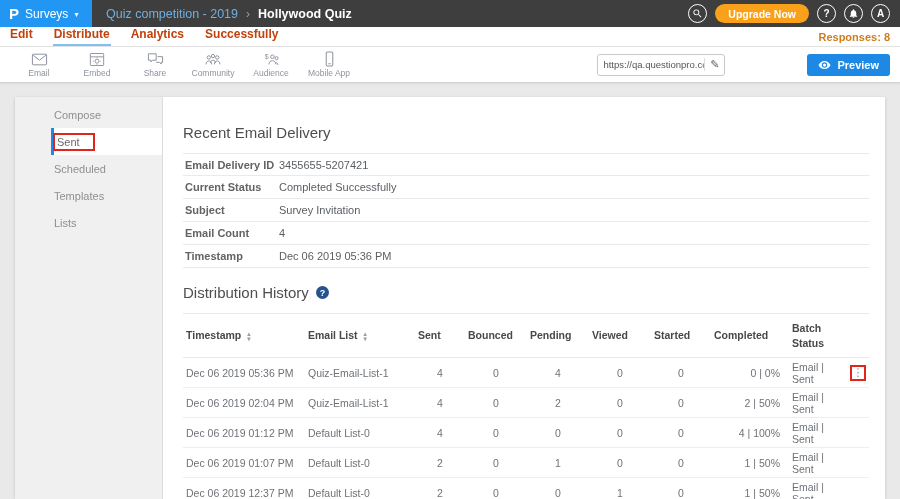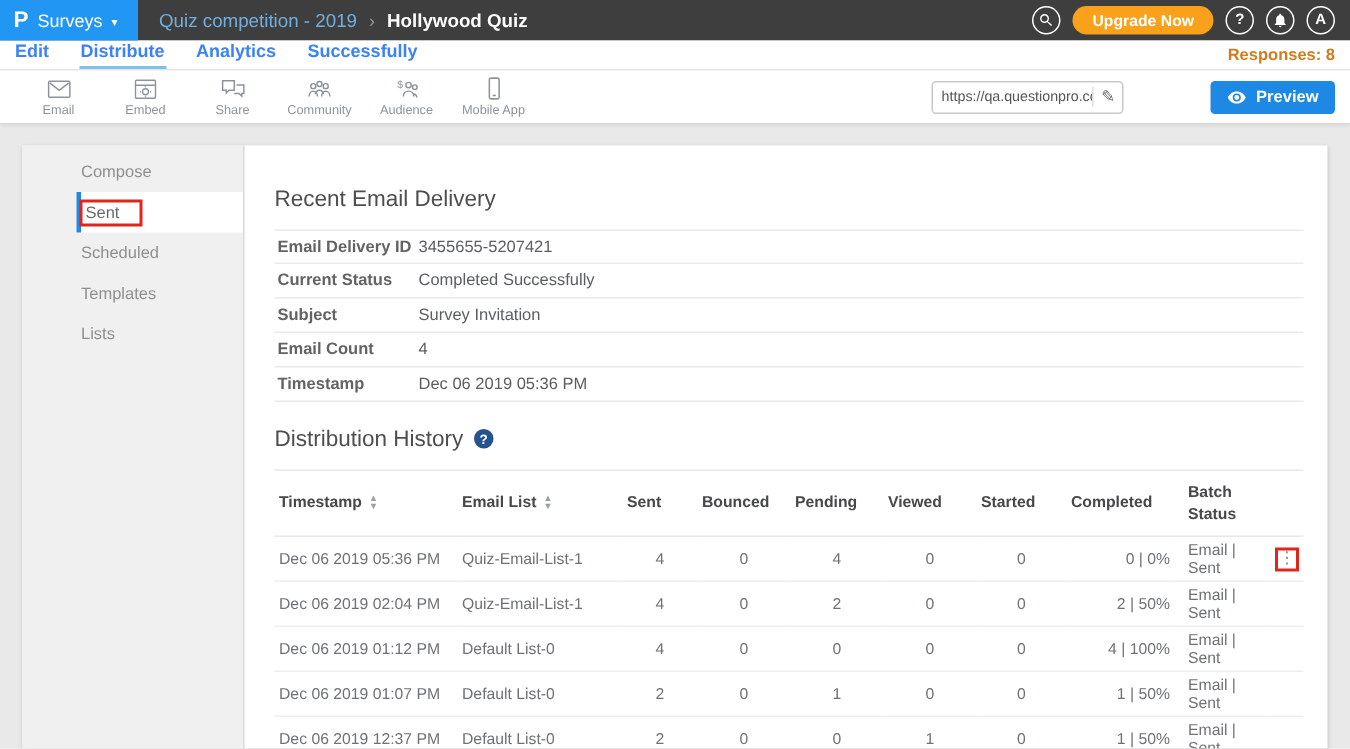--- a/index.html
+++ b/index.html
@@ -21,42 +21,42 @@
   .circle-btn { width:19px; height:19px; border-radius:50%; border:1.5px solid #fff;
     background:transparent; color:#fff; font-size:10px; font-weight:700;
     display:flex; align-items:center; justify-content:center; cursor:pointer; padding:0; }
   .upgrade { height:19px; border:none; border-radius:10px; background:#f9a11b; color:#fff;
     font-size:10.5px; font-weight:700; padding:0 13px; cursor:pointer;
     font-family:"Liberation Sans", sans-serif; }
 
   
   .tabs { height:20px; background:#fff; display:flex; align-items:flex-end;
     padding:0 10px 0 9px; border-bottom:1px solid #e3e3e3; }
-  .tab { font-size:12px; font-weight:700; color:#3b82f6; margin-right:19px; padding:1px 1px 3px;
+  .tab { font-size:12px; font-weight:700; color:#c2410c; margin-right:19px; padding:1px 1px 3px;
     border-bottom:2px solid transparent; cursor:pointer; }
   .tab.active { border-bottom-color:#7fc0ee; }
   .responses { margin-left:auto; font-size:11px; font-weight:700; color:#cf7d1e;
     padding-bottom:3px; cursor:pointer; }
 
   
   .toolbar { height:36px; background:#fff; display:flex; align-items:center; padding:0 10px;
     border-bottom:1px solid #d4d4d4; box-shadow:0 1px 2px rgba(0,0,0,.07); }
   .tool { width:58px; display:flex; flex-direction:column; align-items:center; gap:1px;
     color:#8d939d; cursor:pointer; }
   .tool svg { display:block; }
   .tool-label { font-size:8.5px; color:#8d939d; }
   .toolbar-right { margin-left:auto; display:flex; align-items:center; }
   .url-wrap { display:flex; align-items:center; width:128px; height:22px; background:#fff;
     border:1px solid #c9c9c9; border-radius:3px; padding:0 5px; margin-right:58px; }
   .url-input { border:none; outline:none; width:100%; font-size:9.5px; color:#555;
     font-family:"Liberation Sans", sans-serif; }
   .pencil { font-size:11px; color:#666; border-left:1px solid #ddd; padding-left:5px; cursor:pointer; }
   .preview-btn { height:22px; background:#1e88e5; border:none; border-radius:3px; color:#fff;
     font-size:11px; font-weight:700; display:flex; align-items:center; gap:6px; padding:0 11px;
-    cursor:pointer; font-family:"Liberation Sans", sans-serif; }
+    cursor:pointer; font-family:"Liberation Sans", sans-serif;margin-left:24px; }
 
   
   .workspace { height:416px; padding:14px 15px 0; }
   .card { background:#fff; height:calc(100% - 0px); display:flex;
     box-shadow:0 1px 3px rgba(0,0,0,.18); }
   .sidebar { width:148px; background:#f0f0f0; border-right:1px solid #dcdcdc; padding-top:4px; }
   .side-item { height:27px; display:flex; align-items:center; font-size:11px;
     color:#8f8f8f; border-left:3px solid transparent; cursor:pointer;margin-left:36px; }
   .side-item.active { background:#fff; border-left-color:#1e88e5; color:#6a6a6a; }
   .red-box { border:2px solid #e1251b; padding:1px 13px 1px 2px; margin-left:-1px; }

